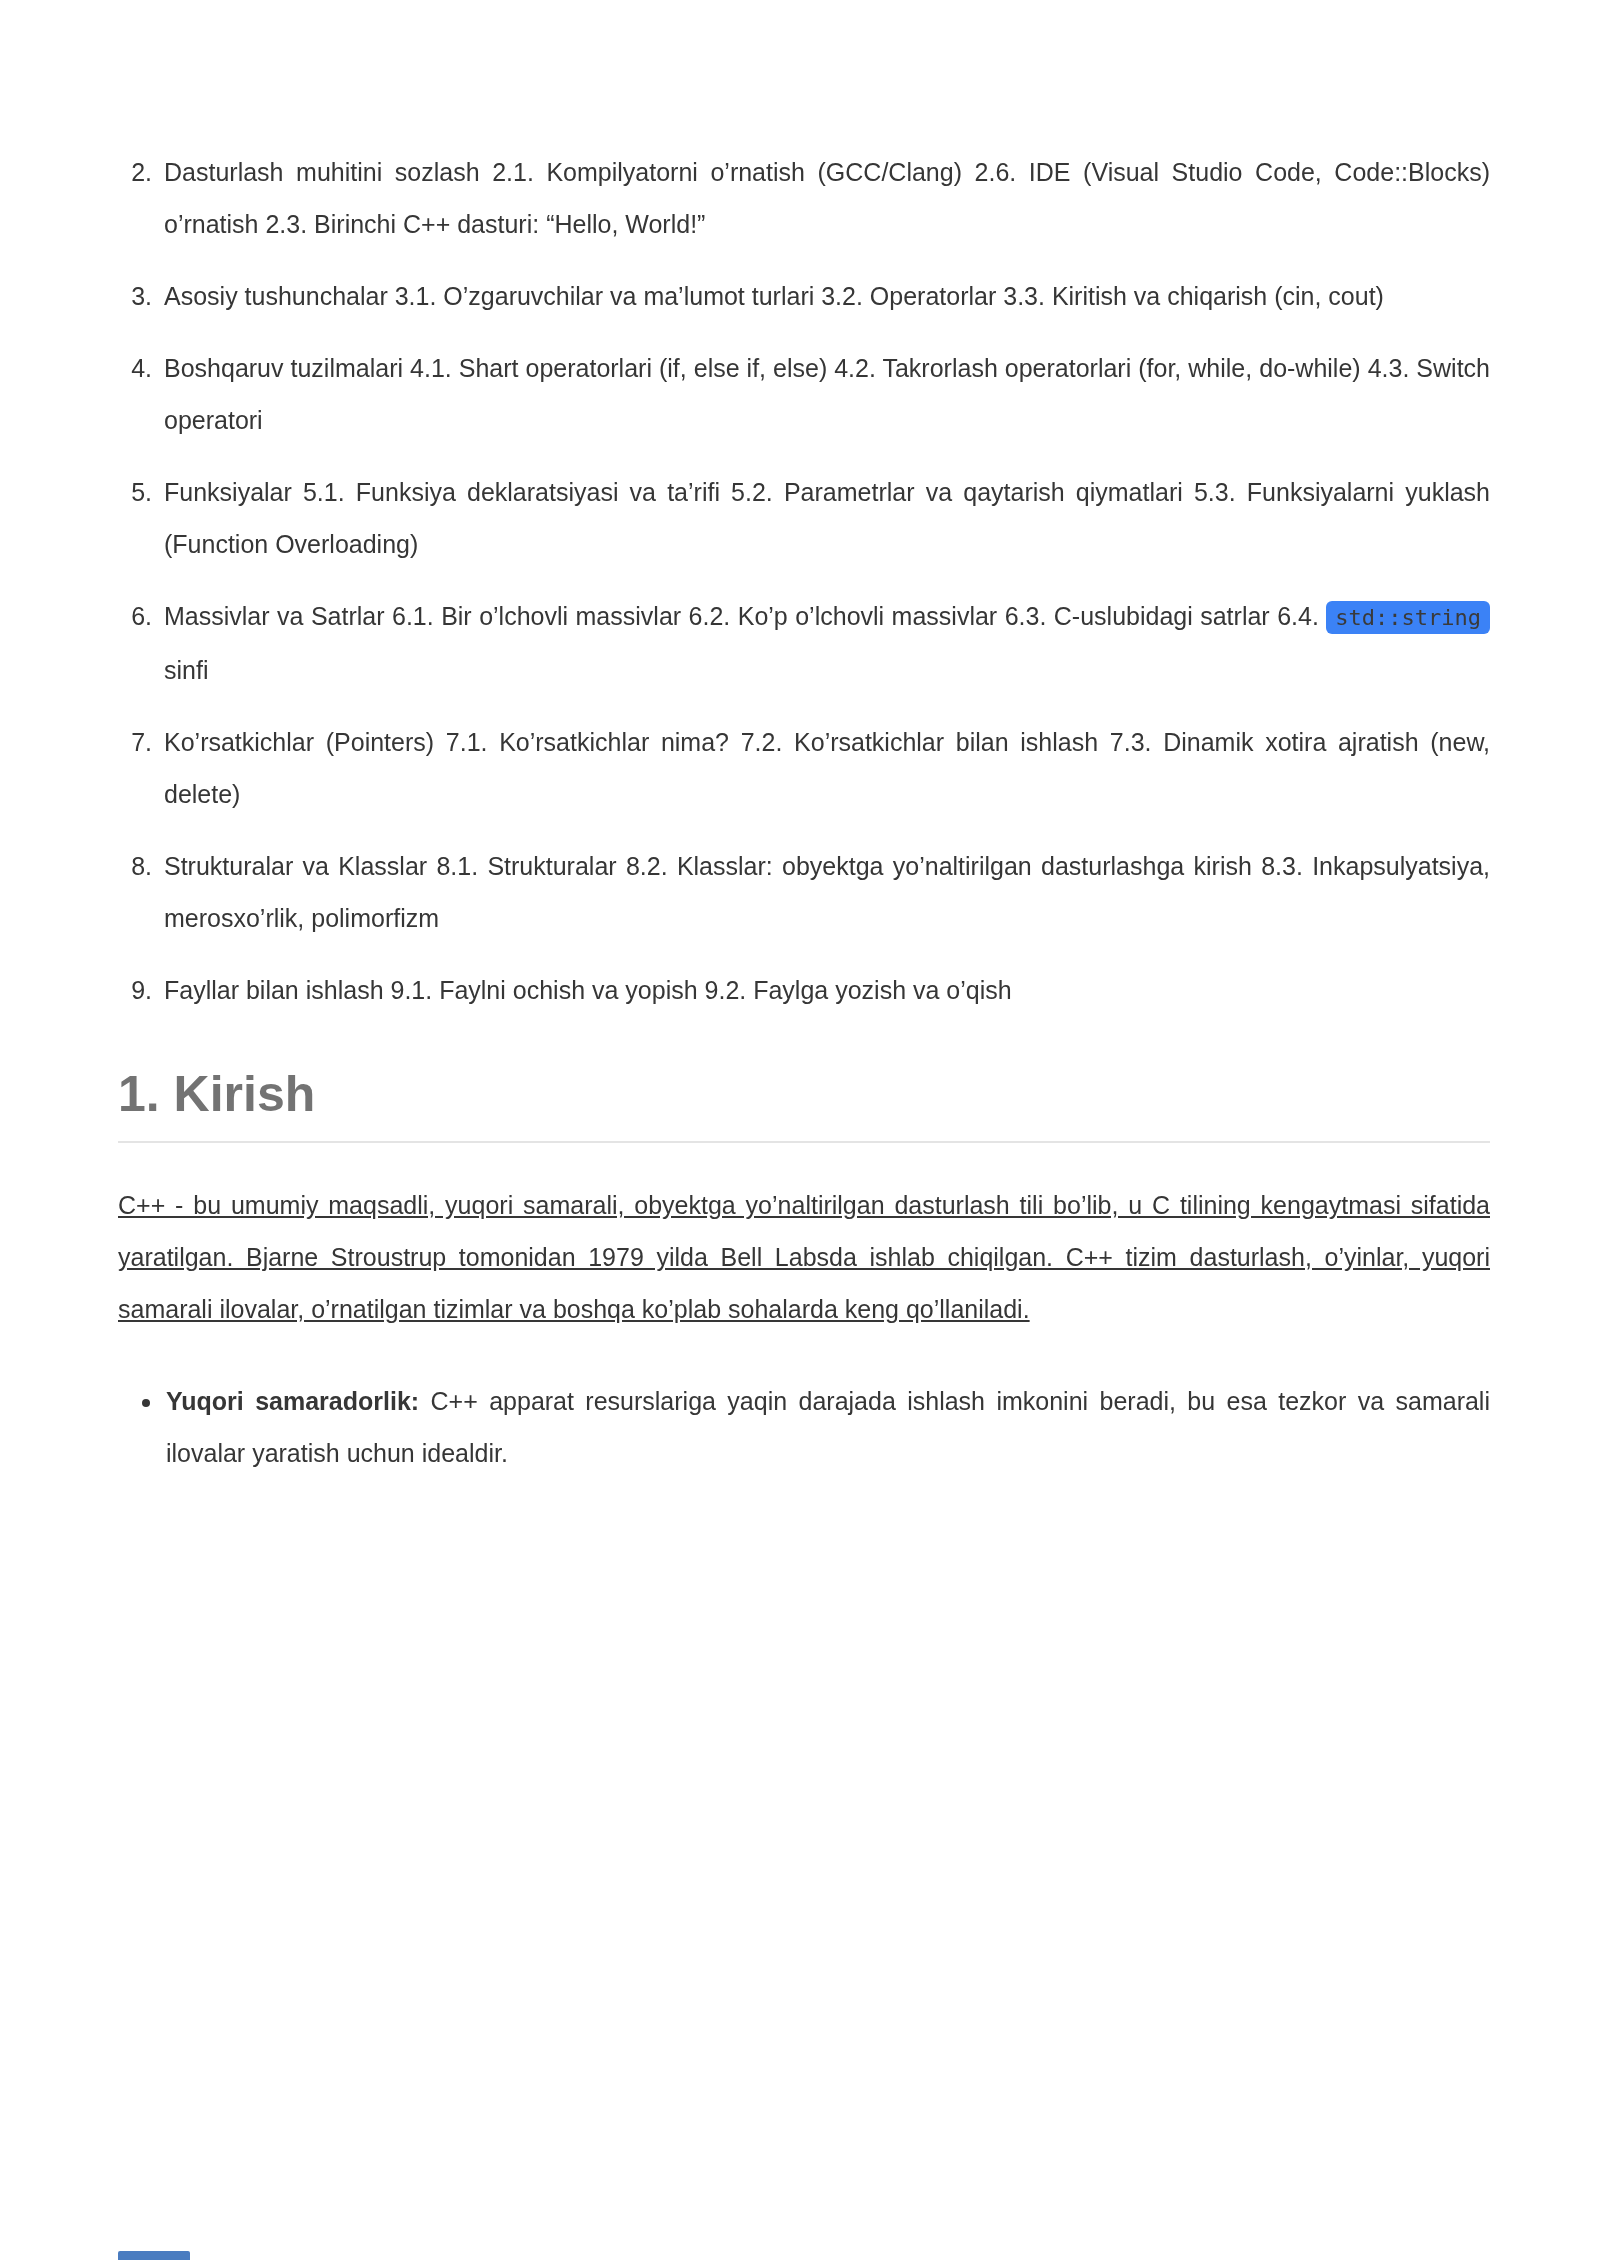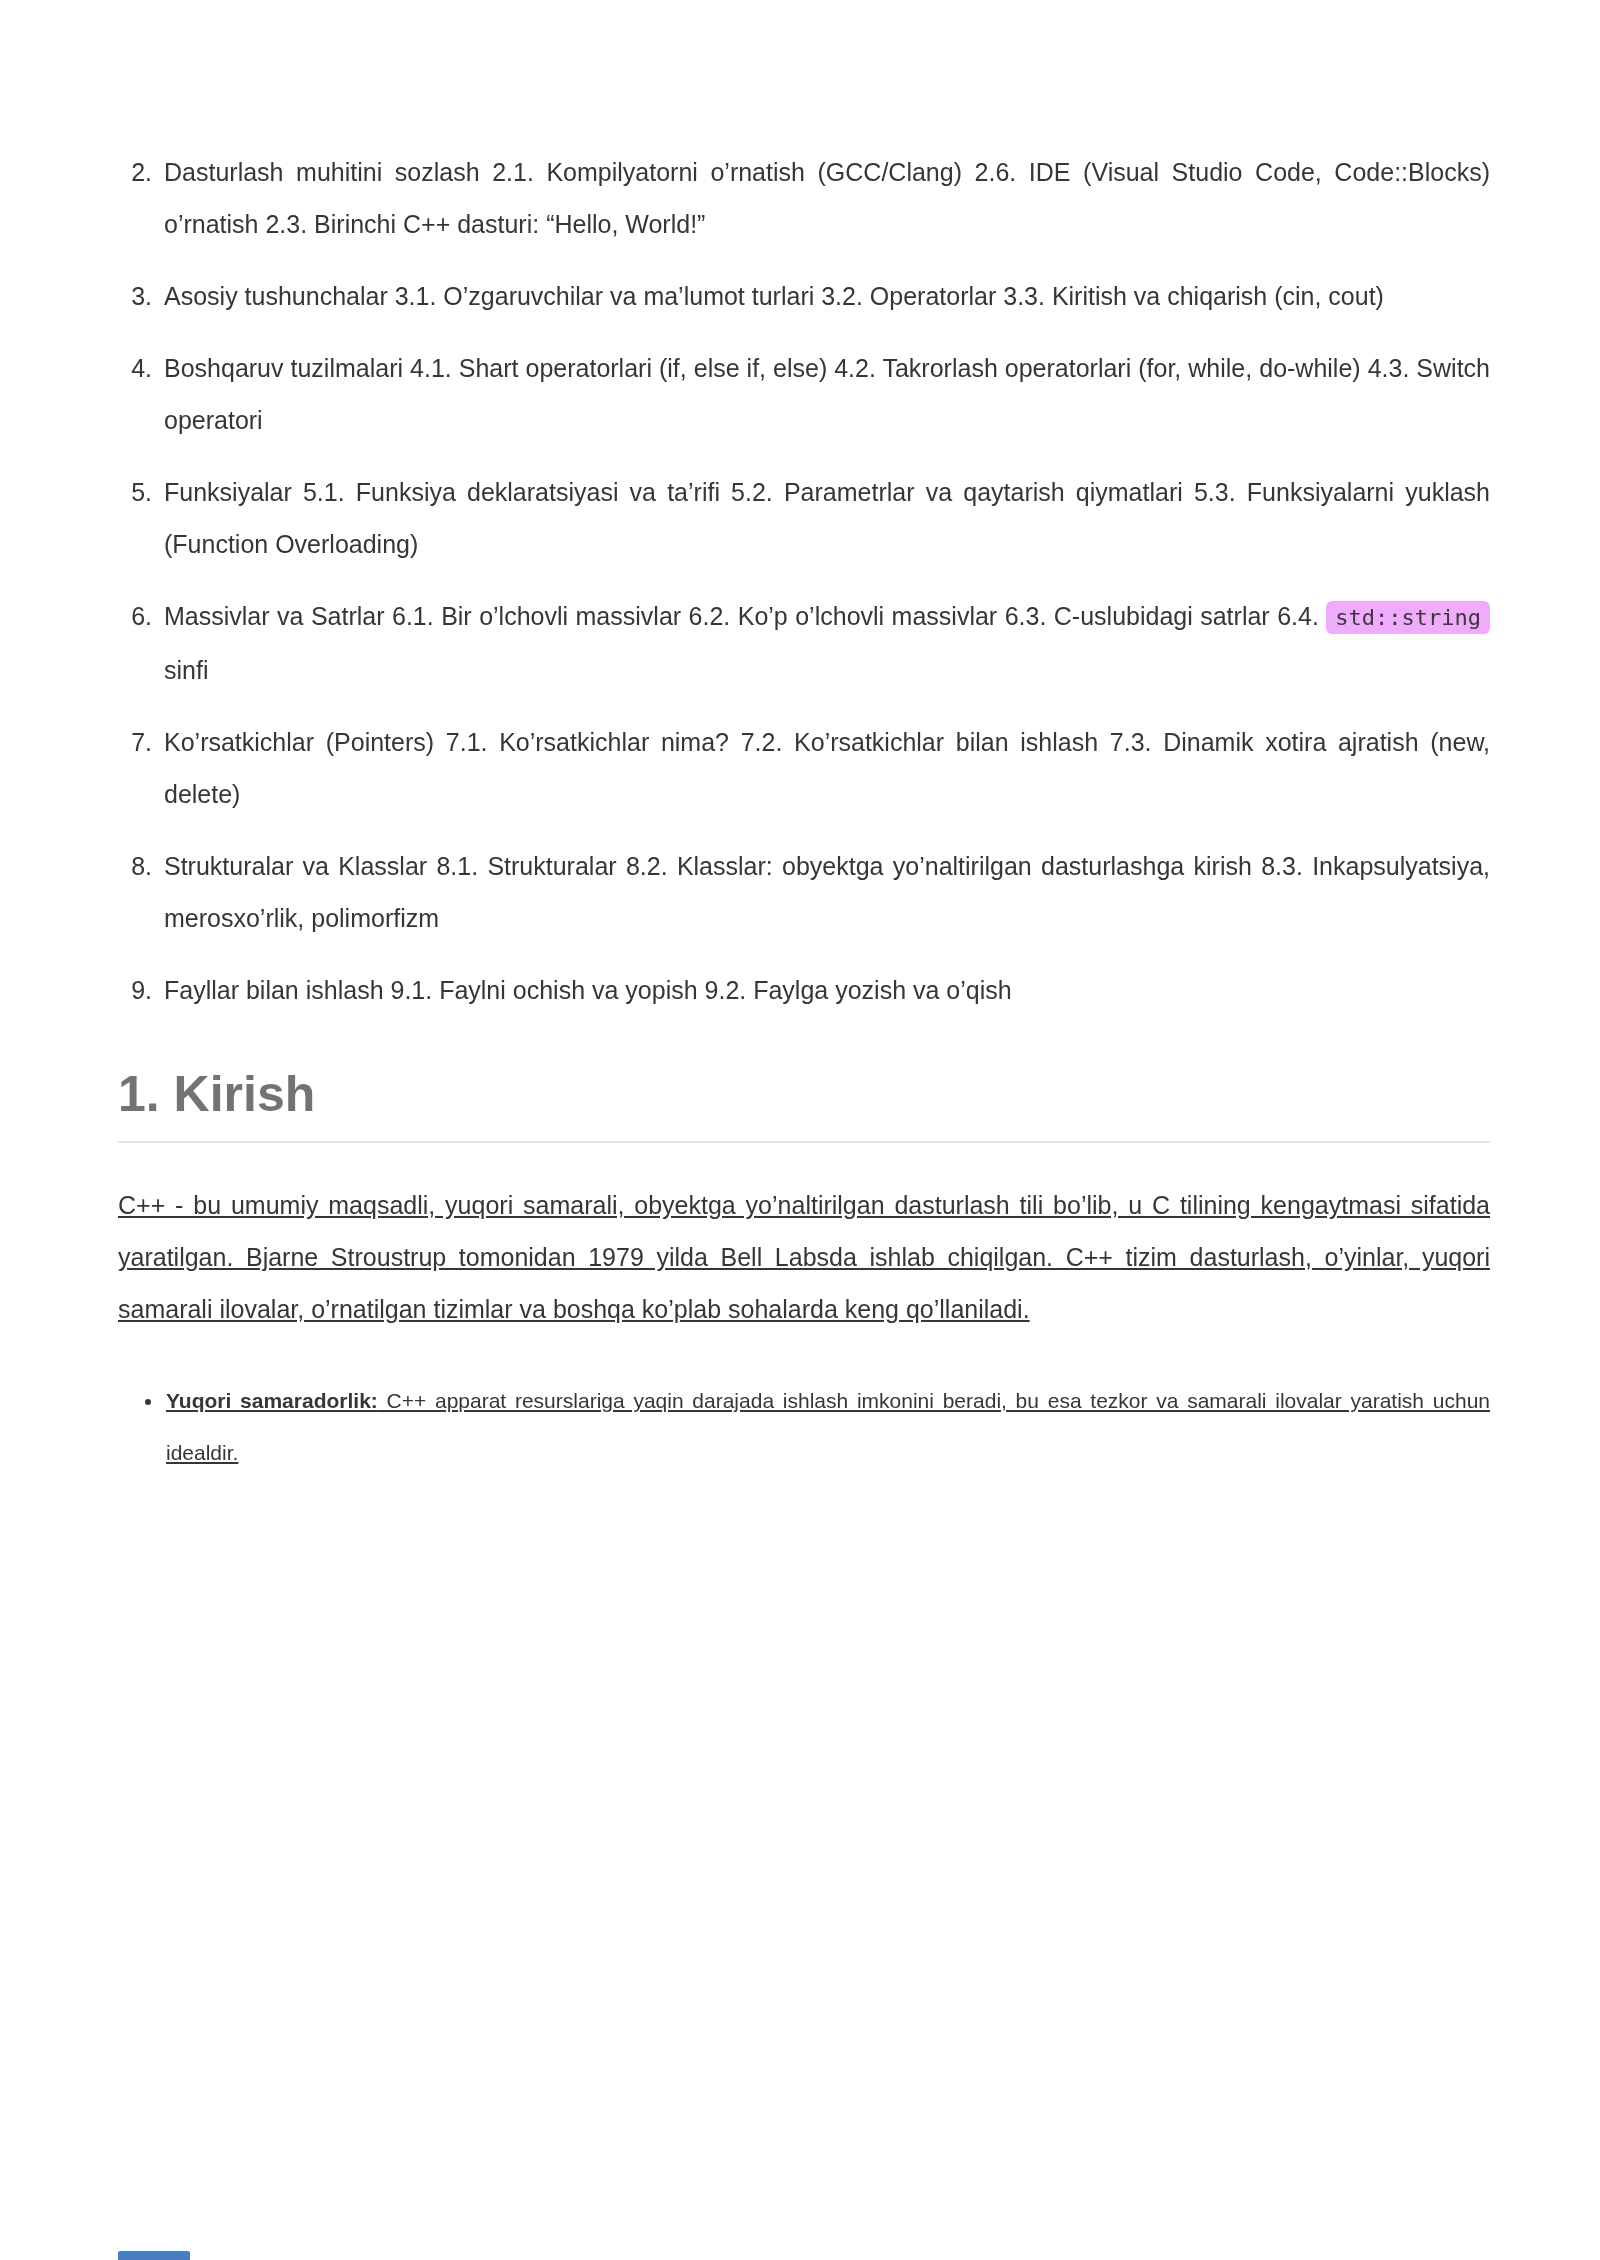--- a/index.html
+++ b/index.html
@@ -36,21 +36,21 @@
   .toc-num {
     text-align: right;
     white-space: nowrap;
   }
   .toc-content {
     text-align: justify;
   }
   code.inline-code {
     font-family: "DejaVu Sans Mono", "Liberation Mono", monospace;
     font-size: 22px;
-    background: #f0abfc;
+    background: #3b82f6;
     border-radius: 6px;
     padding: 4px 9px;
     color: #3a3a3a;
     white-space: nowrap;
   }
   h1.doc-h1 {
     font-size: 50px;
     line-height: 1.2;
     font-weight: 700;
     margin: 48px 0 0 0;
@@ -71,25 +71,24 @@
     margin: 36px 0 0 0;
     text-align: justify;
     text-decoration: underline;
   }
   ul.doc-ul {
     margin: 40px 0 0 0;
     padding-left: 46px;
     list-style: disc outside;
   }
   ul.doc-ul li {
-    font-size: 21px;
+    font-size: 25px;
     line-height: 52px;
     text-align: justify;
     padding-left: 2px;
-    text-decoration: underline;
   }
   .b { font-weight: 700; }
   .partial-blue-bar {
     position: absolute;
     left: 118px;
     bottom: 0;
     width: 72px;
     height: 9px;
     border-radius: 2px 2px 0 0;
   }

